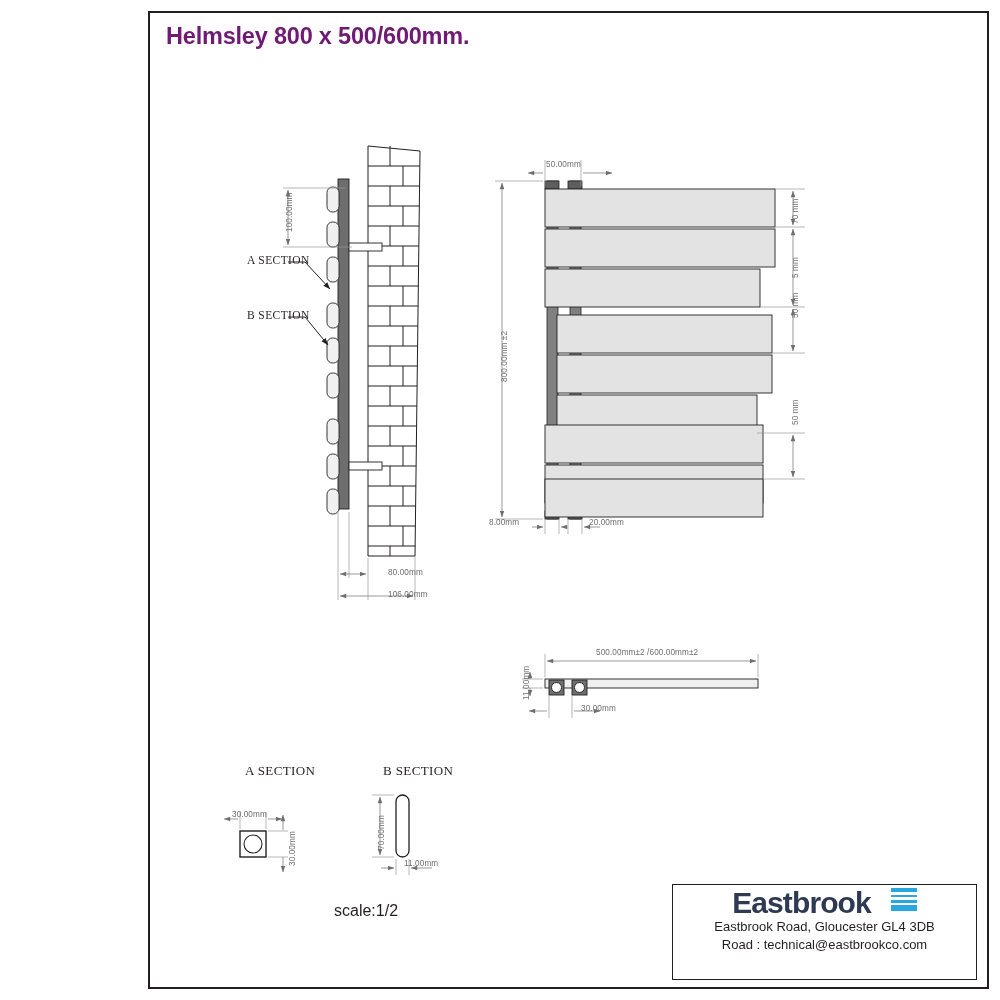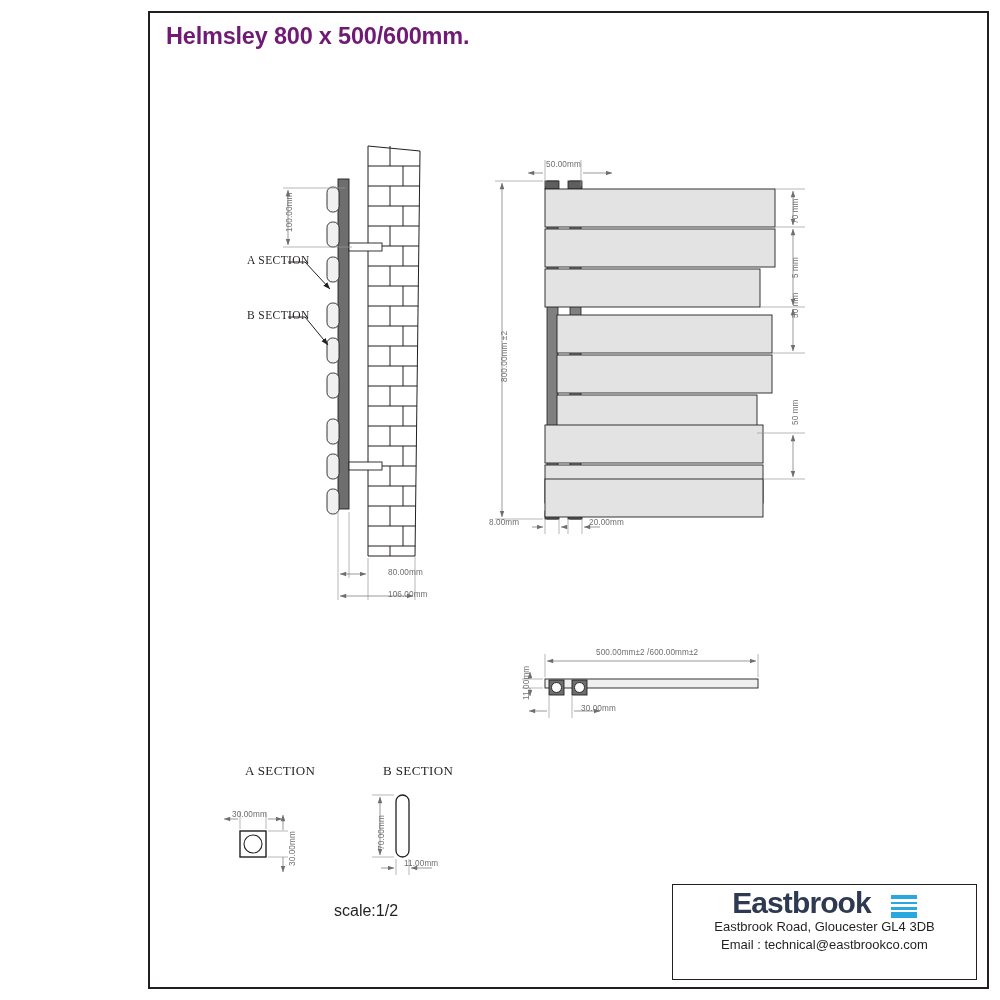--- a/index.html
+++ b/index.html
@@ -96,21 +96,21 @@
     width: 305px;
     height: 96px;
     border: 1.5px solid #231f20;
     box-sizing: border-box;
     background: #ffffff;
     text-align: center;
     overflow: hidden;
   }
   #brand-row {
     display: flex;
-    align-items: flex-end;
+    align-items: flex-start;
     justify-content: center;
     margin-top: 3px;
     gap: 20px;
   }
   #brand-name {
     font-family: "Liberation Sans", sans-serif;
     font-size: 30px;
     font-weight: bold;
     color: #2e3a52;
     letter-spacing: -0.9px;
@@ -429,16 +429,16 @@
   <div id="brand-box">
     <div id="brand-row">
       <span id="brand-name">Eastbrook</span>
       <span id="brand-mark">
         <i></i>
           <i></i>
           <i></i>
       </span>
     </div>
     <div class="brand-line">Eastbrook Road, Gloucester GL4 3DB</div>
-    <div class="brand-line">Email : technical@eastbrookco.com</div>
+    <div class="brand-line">Road : technical@eastbrookco.com</div>
   </div>
 
 </div>
 
 </body></html>

